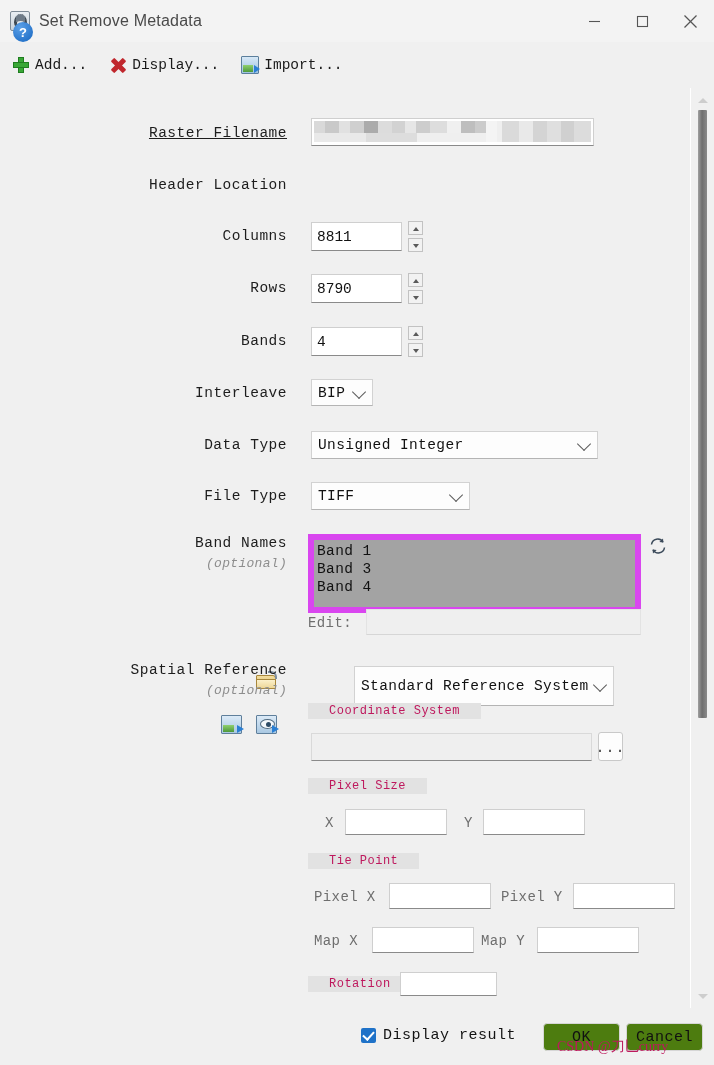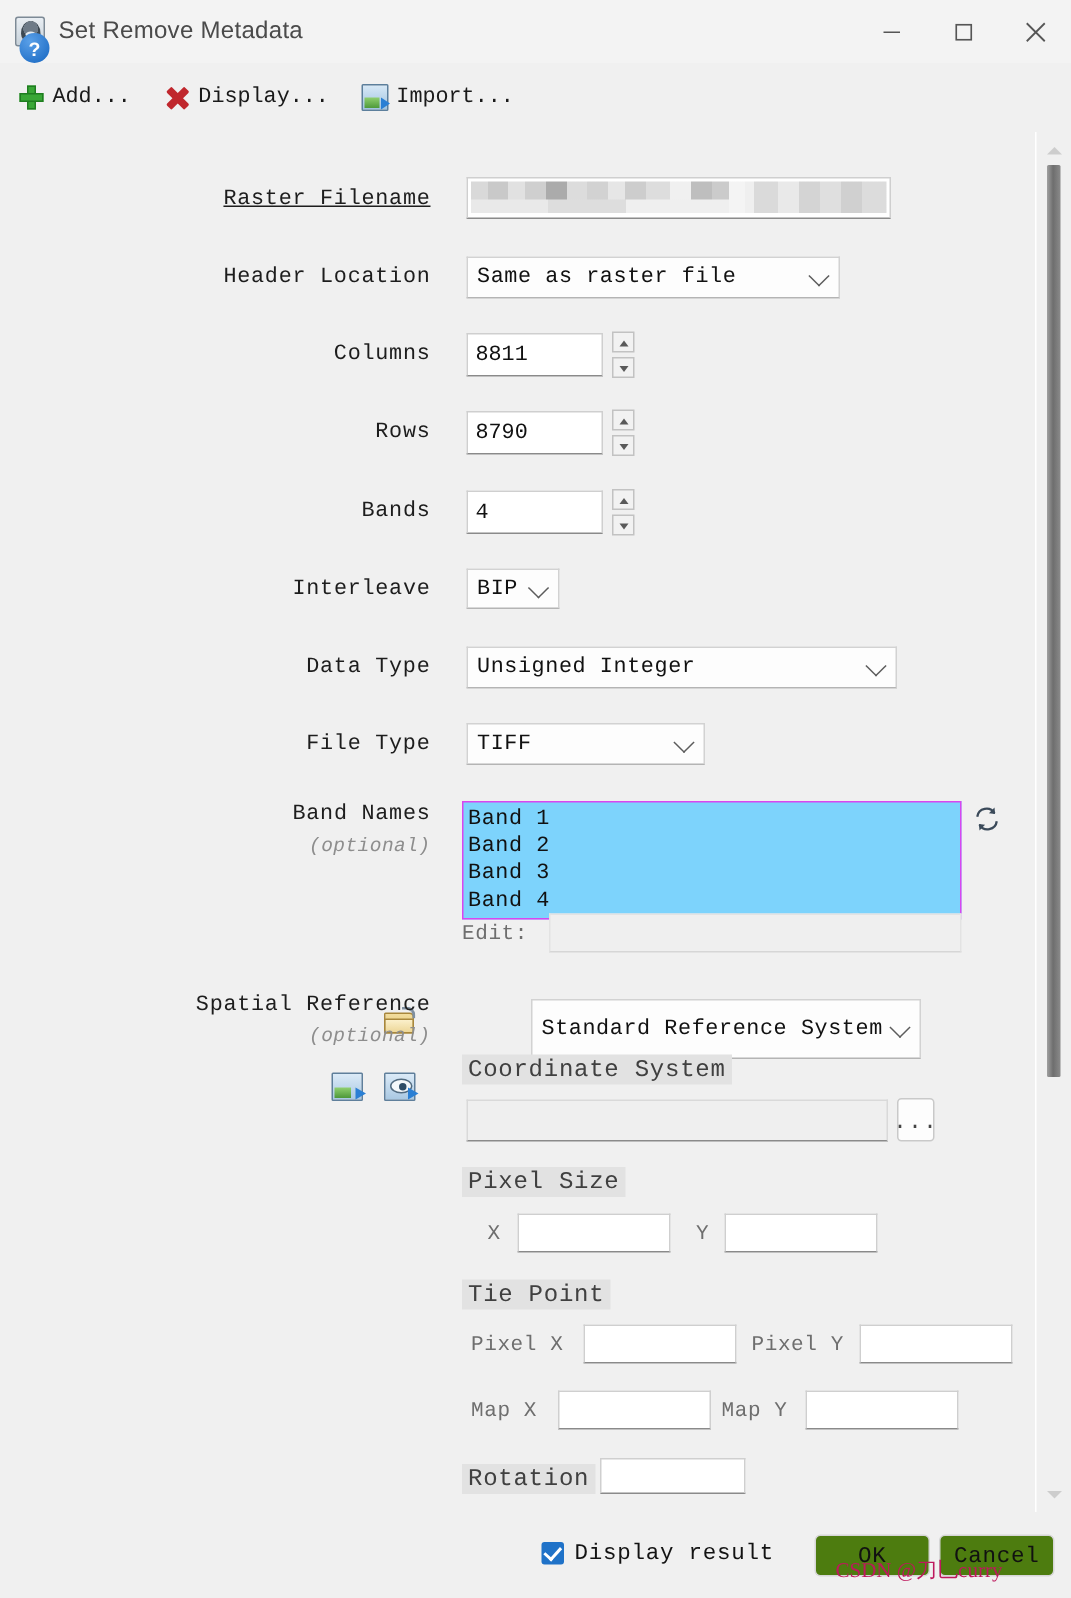--- a/index.html
+++ b/index.html
@@ -128,21 +128,21 @@
   }
   .spin b::after{
     content:""; position:absolute; left:4px; top:5px;
     border-left:3px solid transparent; border-right:3px solid transparent;
   }
   .spin b.up::after   { border-bottom:4px solid #5a5a5a; }
   .spin b.down::after { border-top:4px solid #5a5a5a; }
 
   
   .listbox {
-    position:absolute; background:#7dd3fc; border:1px solid #d946ef;
+    position:absolute; background:#a3a3a3; border:6px solid #d946ef;
     overflow:hidden; padding:2px 0 0 3px;
   }
   .listbox div {
     font-size:14.5px; color:#111; line-height:18.2px; letter-spacing:.4px;
   }
 
   .refresh-ic { position:absolute; width:20px; height:20px; color:#3b4a5a; }
 
   .folder-ic {
     position:absolute; width:22px; height:18px;
@@ -170,22 +170,22 @@
     background:linear-gradient(#90d06f,#4d9839); }
   .sr-ic .ar{ position:absolute; right:-3px; bottom:0; width:0;height:0;
     border-top:4px solid transparent; border-bottom:4px solid transparent;
     border-left:7px solid #2a7fd4; }
   .sr-ic .eye{ position:absolute; left:3px; top:3px; width:15px; height:10px;
     border-radius:50%; background:#f4f8fb; border:1px solid #516b80; }
   .sr-ic .eye::after{ content:""; position:absolute; left:5px; top:2px;
     width:5px; height:5px; border-radius:50%; background:#2e4c66; }
 
   .hdr {
-    position:absolute; font-size:16px; color:#404040; letter-spacing:.5px;
-    background:#e2e2e2; padding:1px 4px; white-space:nowrap;
+    position:absolute; font-size:12px; color:#be185d; letter-spacing:.5px;
+    background:#e2e2e2; padding:1px 21px; white-space:nowrap;
   }
   .minilbl {
     position:absolute; font-size:14px; color:#6e6e6e; letter-spacing:.4px;
     white-space:nowrap;
   }
 
   .dots-btn {
     position:absolute; background:#fdfdfd; border:1px solid #c9c9c9;
     border-radius:3px; display:flex; align-items:flex-end; justify-content:center;
     font-size:15px; color:#444; letter-spacing:1px; padding-bottom:3px;
@@ -312,24 +312,20 @@
 </div>
 
 <div class="form-area">
 
   <div class="lbl" style="left:60px; top:37px; width:227px;text-decoration:underline;">Raster Filename</div>
   <div class="txt" style="left:311px; top:30px; width:283px; height:28px;">
     <span class="blurred"></span>
   </div>
 
   <div class="lbl" style="left:60px; top:89px; width:227px;">Header Location</div>
-  <div class="sel" style="left:311px; top:83px; width:249px; height:28px;">
-    <span>Same as raster file</span>
-    <span class="chev"></span>
-  </div>
 
   <div class="lbl" style="left:60px; top:140px; width:227px;">Columns</div>
   <input class="txt" style="left: 311px; top: 134px; width: 91px; height: 29px;" value="8811">
   <div class="spin" style="left:408px; top:133px;">
     <b class="up"></b>
     <b class="down"></b>
   </div>
 
   <div class="lbl" style="left:60px; top:192px; width:227px;text-align:right;">Rows</div>
   <input class="txt" style="left: 311px; top: 186px; width: 91px; height: 29px;" value="8790">
@@ -366,21 +362,20 @@
   <div class="lbl" style="left:60px; top:447px; width:227px;">Band Names</div>
   <div class="sublbl" style="left:60px; top:468px; width:227px;">(optional)</div>
   <div class="folder-ic" style="left:256px; top:584px;">
     <span class="bk"></span>
       <span class="fr"></span>
       <span class="ar"></span>
   </div>
 
   <div class="listbox" style="left:308px; top:446px; width:333px; height:79px;">
     <div>Band 1</div>
-    <div>Band 2</div>
     <div>Band 3</div>
     <div>Band 4</div>
   </div>
 
   <div class="refresh-ic" style="left:648px; top:448px;">
     <svg width="20" height="20" viewBox="0 0 20 20" fill="none" stroke="#3b4a5a" stroke-width="1.5">
       <path d="M3.5 8.5 A6.2 6.2 0 0 1 15 6.2"></path>
         <path d="M16.5 11.5 A6.2 6.2 0 0 1 5 13.8"></path>
       <path d="M15 2.4 L15.4 6.6 L11.3 6.1 Z" fill="#3b4a5a" stroke="none"></path>
       <path d="M5 17.6 L4.6 13.4 L8.7 13.9 Z" fill="#3b4a5a" stroke="none"></path>

